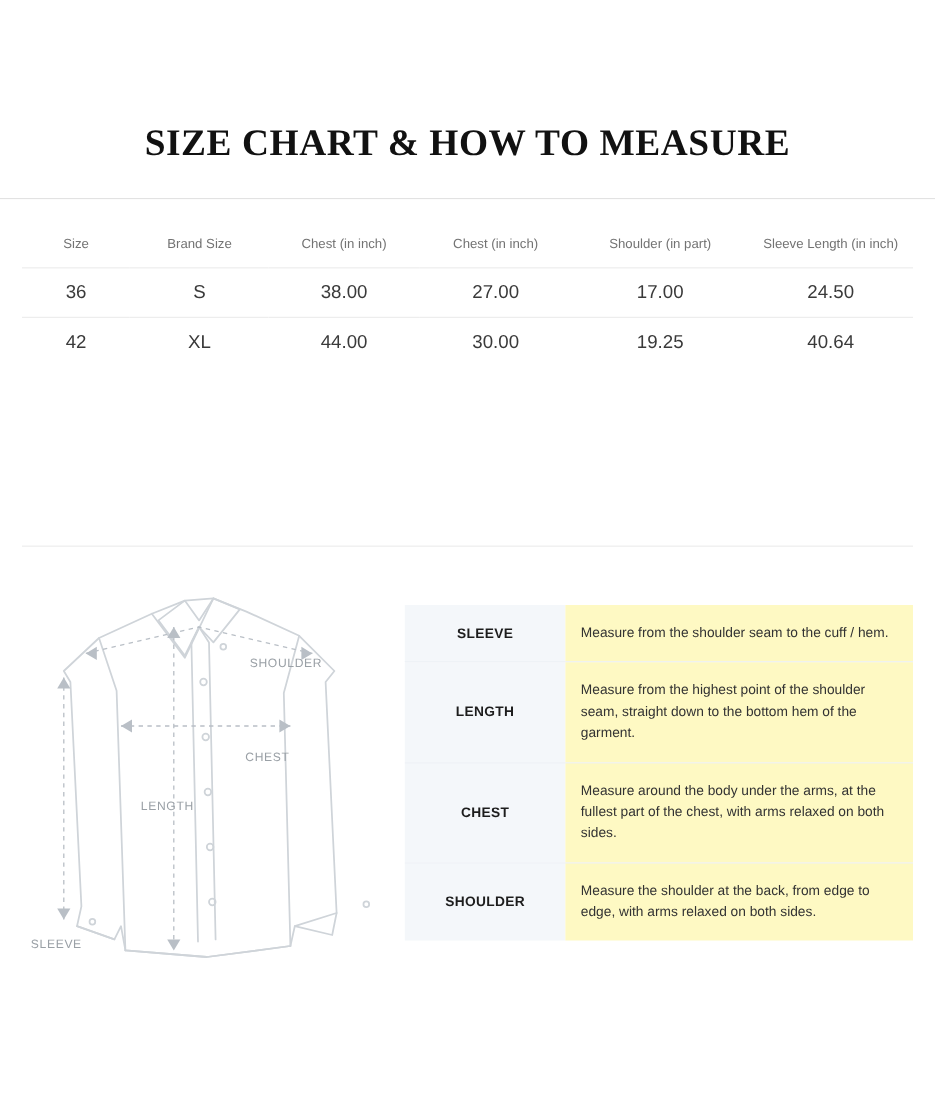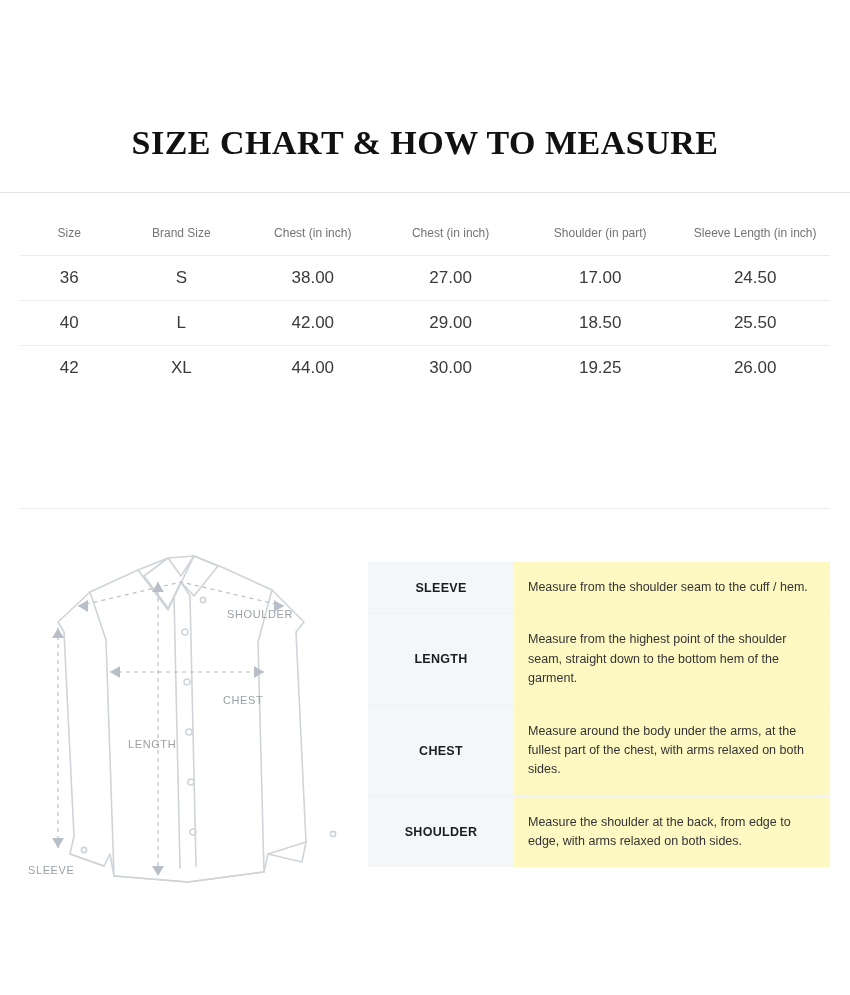--- a/index.html
+++ b/index.html
@@ -10,21 +10,21 @@
   body {
     width: 850px;
     height: 995px;
     font-family: "Liberation Sans", sans-serif;
     color: #222222;
     position: relative;
     overflow: hidden;
   }
   .page {
     position: absolute;
-    left: 0; top: 16px;
+    left: 0; top: 4px;
     width: 850px;
     height: 843px;
     background: #ffffff;
   }
   
   .title-block {
     position: absolute;
     left: 0;
     top: 108px;
     width: 850px;
@@ -168,34 +168,26 @@
     <tbody>
       <tr class="body-row">
         <td>36</td>
         <td>S</td>
         <td>38.00</td>
         <td>27.00</td>
         <td>17.00</td>
         <td>24.50</td>
       </tr>
       <tr class="body-row">
-        <td>40</td>
-        <td>L</td>
-        <td>42.00</td>
-        <td>29.00</td>
-        <td>18.50</td>
-        <td>25.50</td>
-      </tr>
-      <tr class="body-row">
         <td>42</td>
         <td>XL</td>
         <td>44.00</td>
         <td>30.00</td>
         <td>19.25</td>
-        <td>26.00</td>
+        <td>40.64</td>
       </tr>
     </tbody>
   </table>
   <div class="table-bottom-rule"></div>
 
   <div class="illustration">
     <svg width="340" height="360" viewBox="0 0 340 360" xmlns="http://www.w3.org/2000/svg">
       <g fill="none" stroke="#cfd4d9" stroke-width="1.6" stroke-linejoin="round" stroke-linecap="round">
 
         <path d="M150 22 L120 34 L72 56 L40 86 L46 96 L56 300 L52 318 L86 330 L92 318

